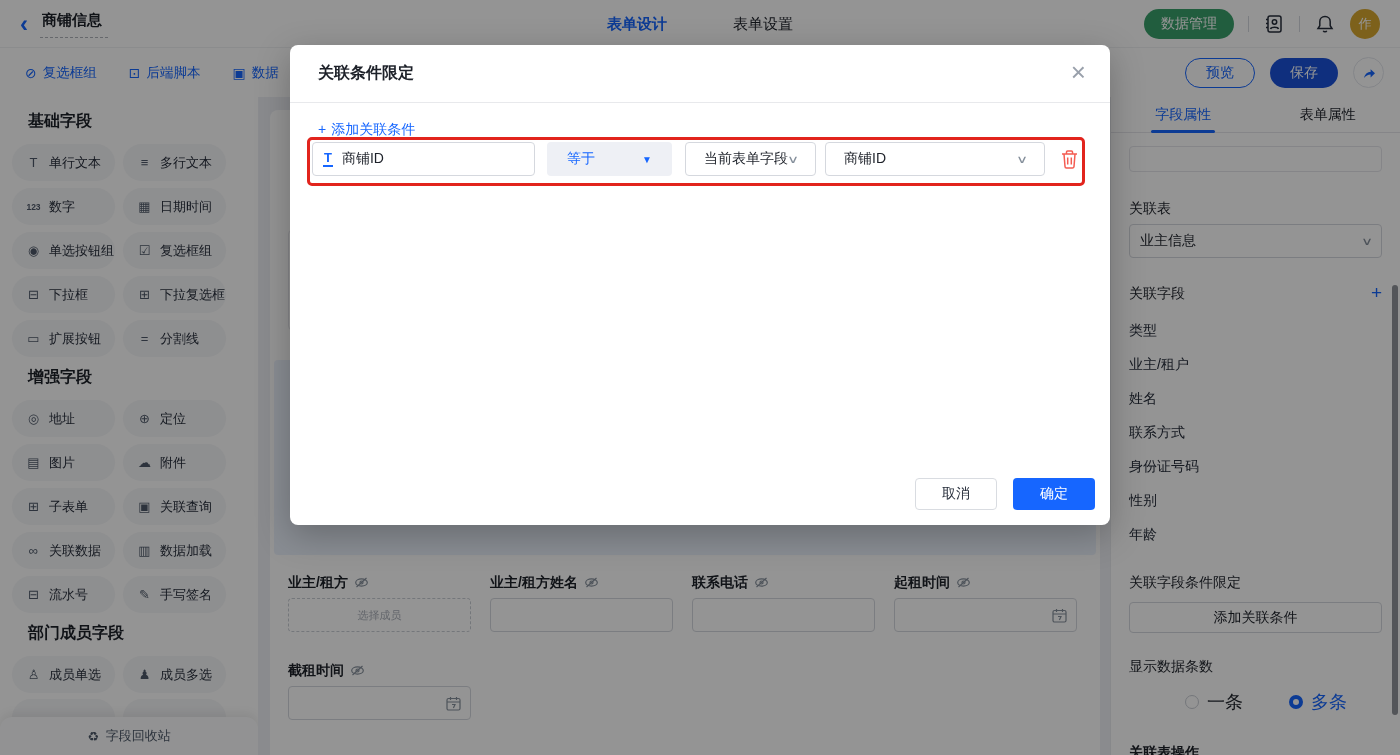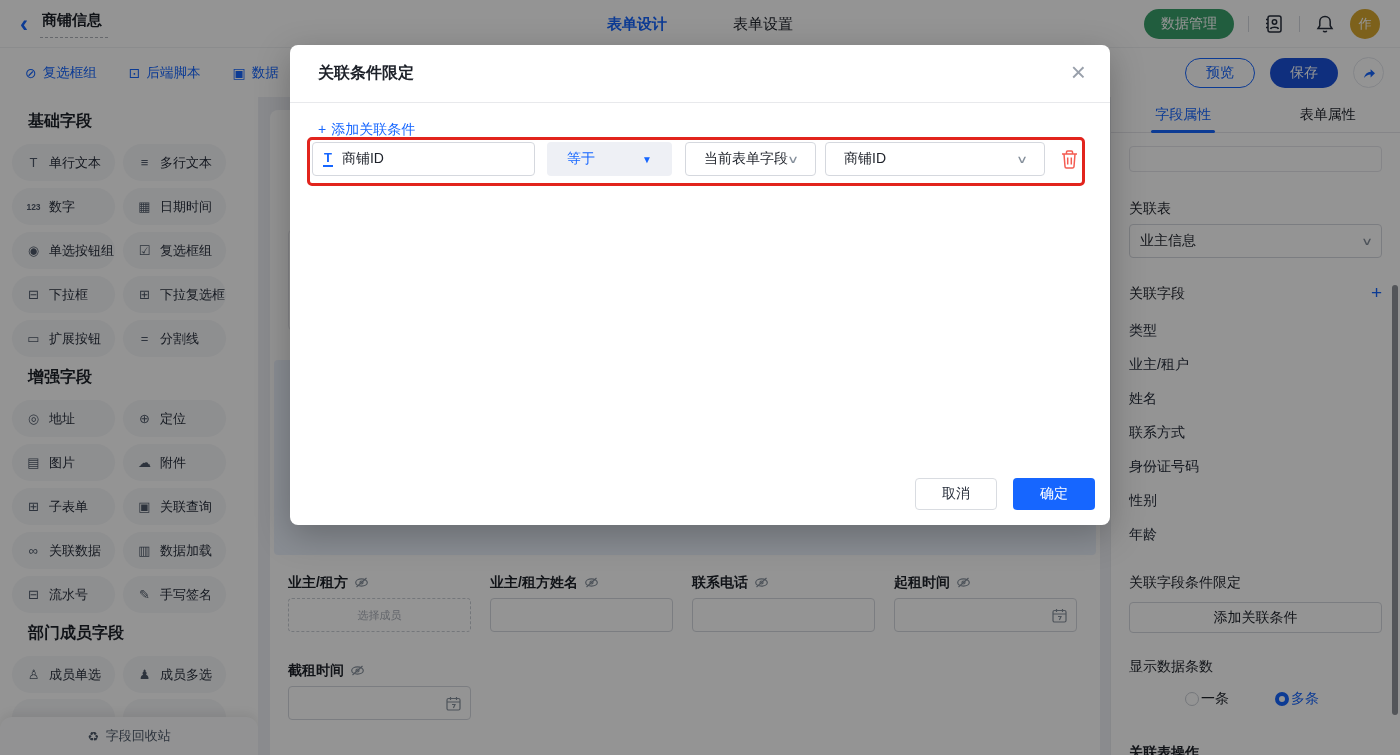--- a/index.html
+++ b/index.html
@@ -85,21 +85,21 @@
   .rp-select { height:34px; border:1px solid #d5d8de; border-radius:4px; display:flex;
     align-items:center; padding:0 10px; font-size:14px; cursor:pointer; }
   .chev { margin-left:auto; color:#86909c; font-size:11px; transform:scaleX(1.5); }
   .rp-row { display:flex; align-items:center; }
   .plus { margin-left:auto; color:#1666ff; font-size:19px; line-height:1; cursor:pointer; }
   .rp-list { top:180px; }
   .rp-item { height:34px; display:flex; align-items:center; font-size:14px; color:#272e3b; cursor:pointer; }
   .add-cond-btn { top:468px; height:31px; border:1px solid #d5d8de; border-radius:4px; background:#fff;
     display:flex; align-items:center; justify-content:center; font-size:14px; cursor:pointer; }
   .radio-row { top:556px; display:flex; gap:46px; padding-left:56px; }
-  .radio { display:flex; align-items:center; gap:2px; font-size:14px; cursor:pointer; }
+  .radio { display:flex; align-items:center; gap:8px; font-size:18px; cursor:pointer; }
   .rdot { width:14px; height:14px; border-radius:50%; border:1px solid #c9cdd4; background:#fff; }
   .radio.sel .rdot { border:4px solid #1666ff; }
   .radio.sel { color:#1666ff; }
   .rp-scroll { position:absolute; right:2px; top:188px; height:430px; width:6px;
     background:#8f9399; border-radius:3px; }
   
   .dim { position:absolute; inset:0; background:rgba(0,0,0,.42); z-index:10; }
   
   .modal { position:absolute; left:290px; top:45px; width:820px; height:480px; background:#fff;
     border-radius:8px; z-index:20; box-shadow:0 10px 34px rgba(0,0,0,.25); }

